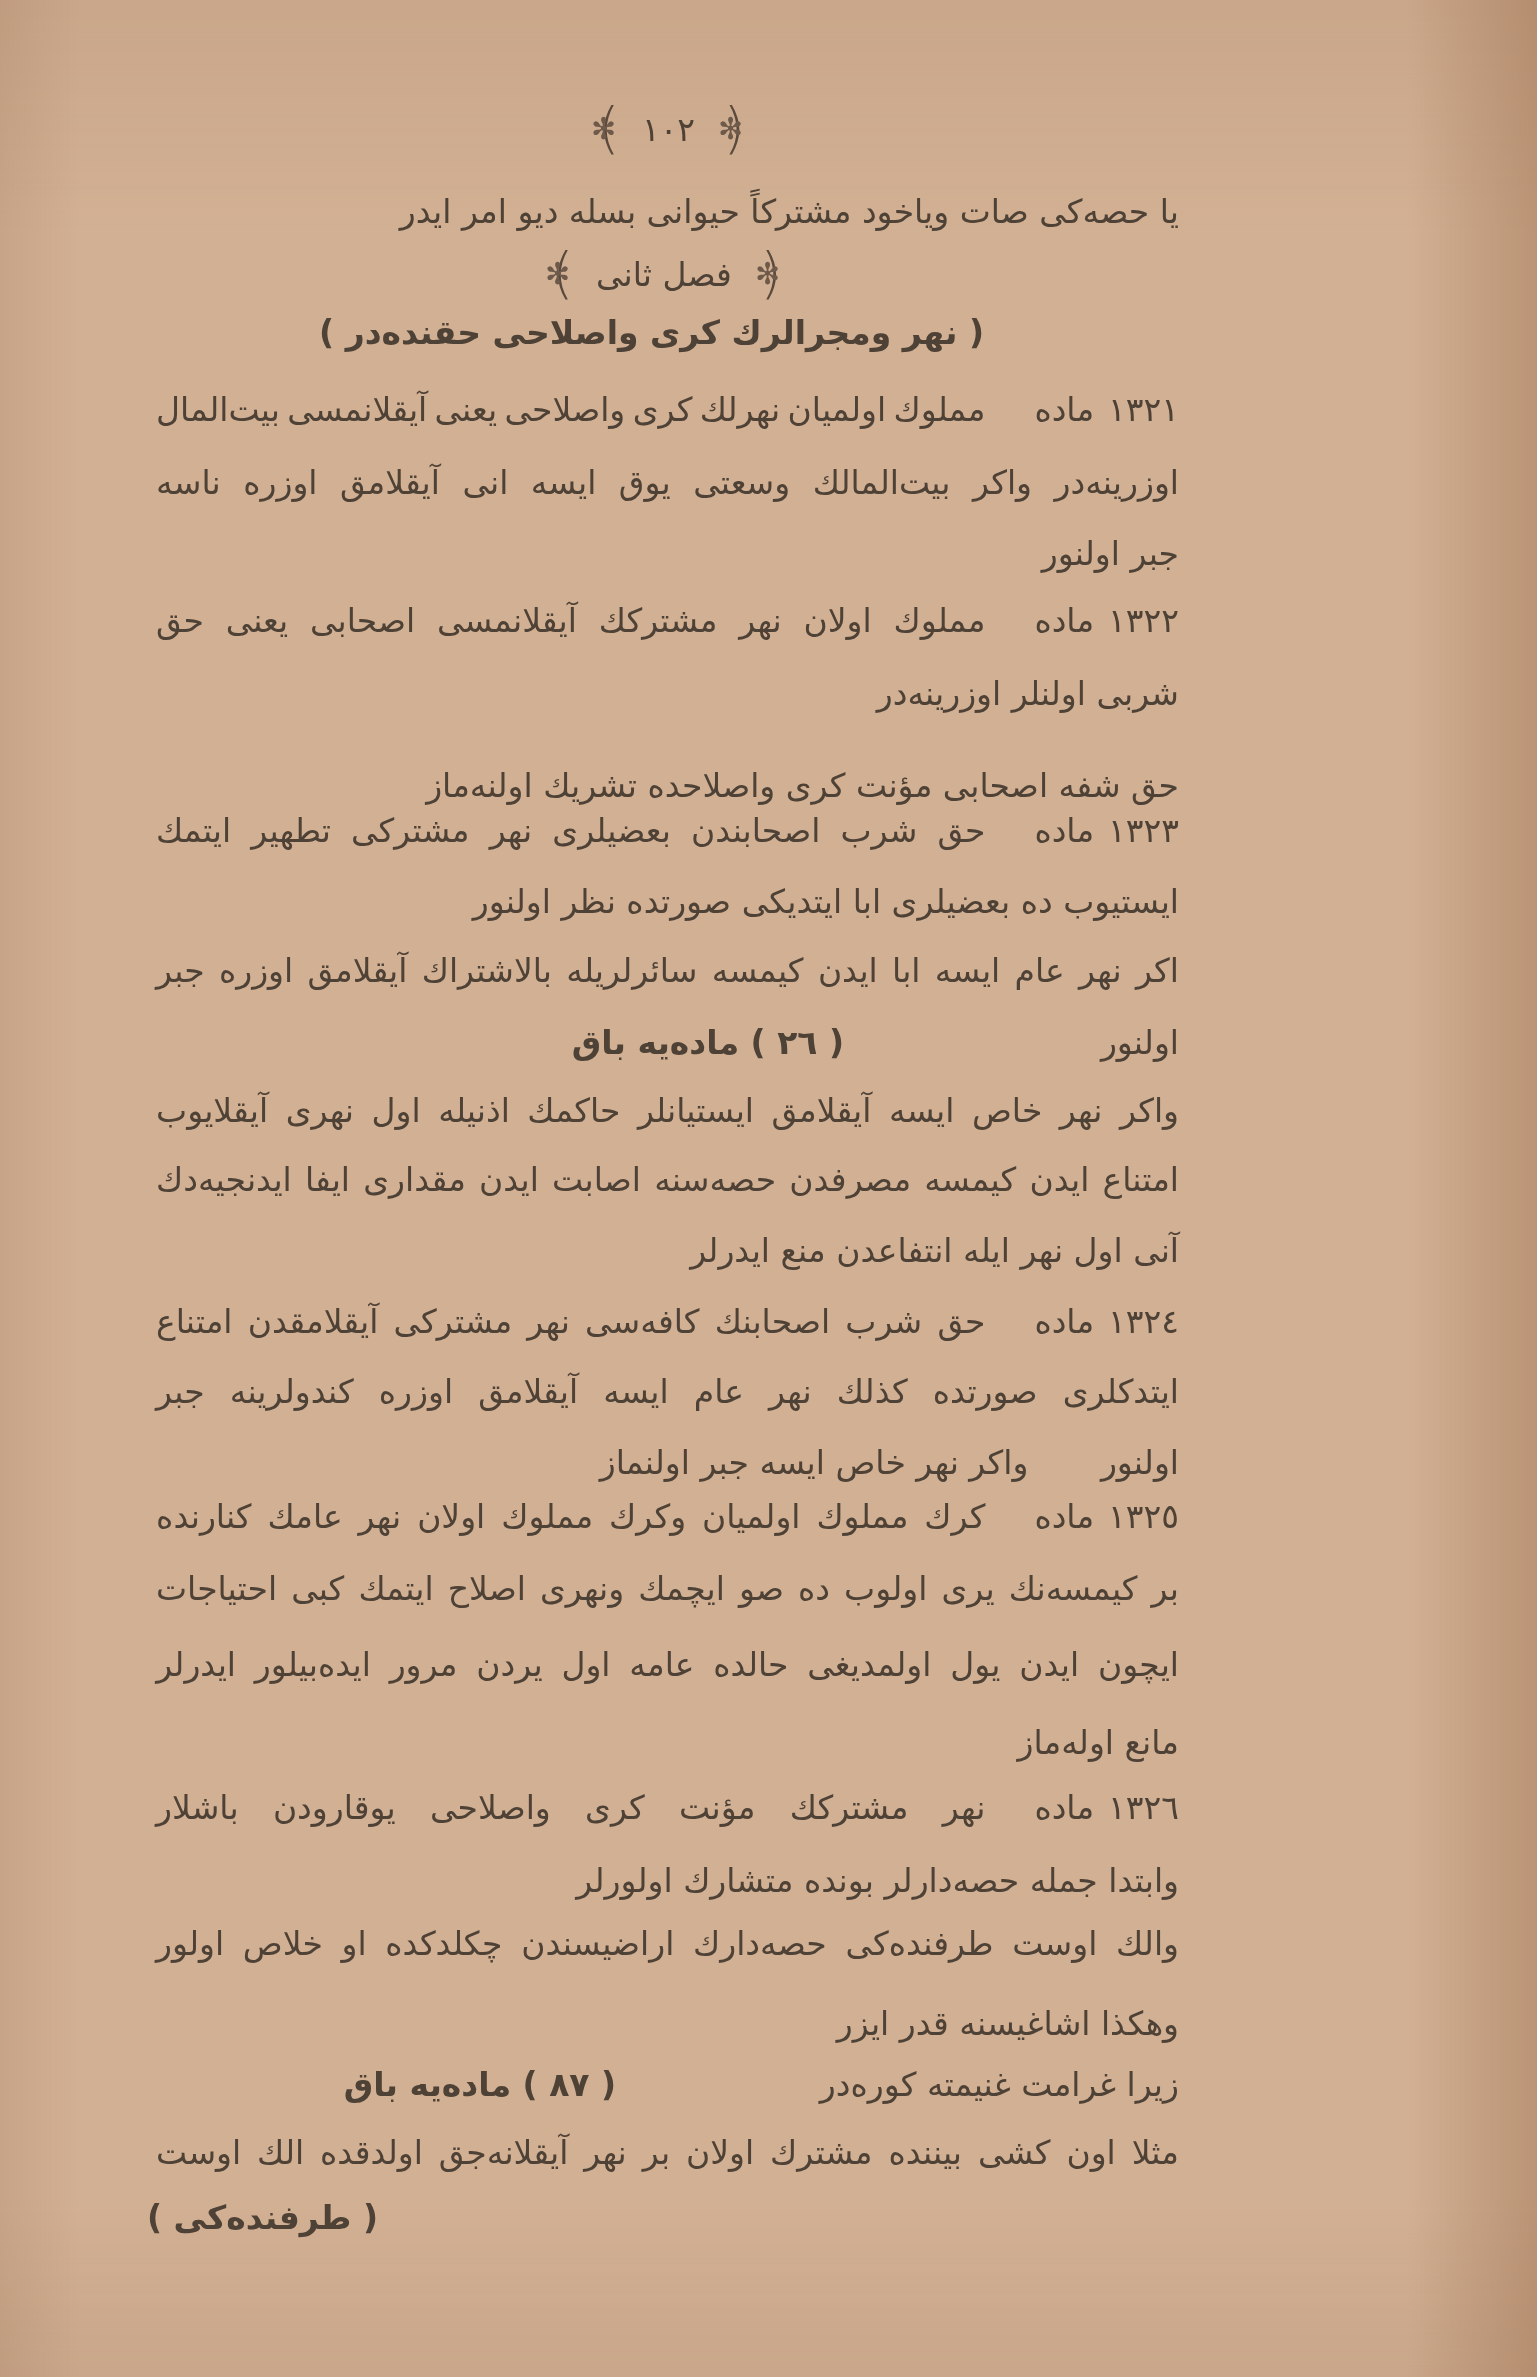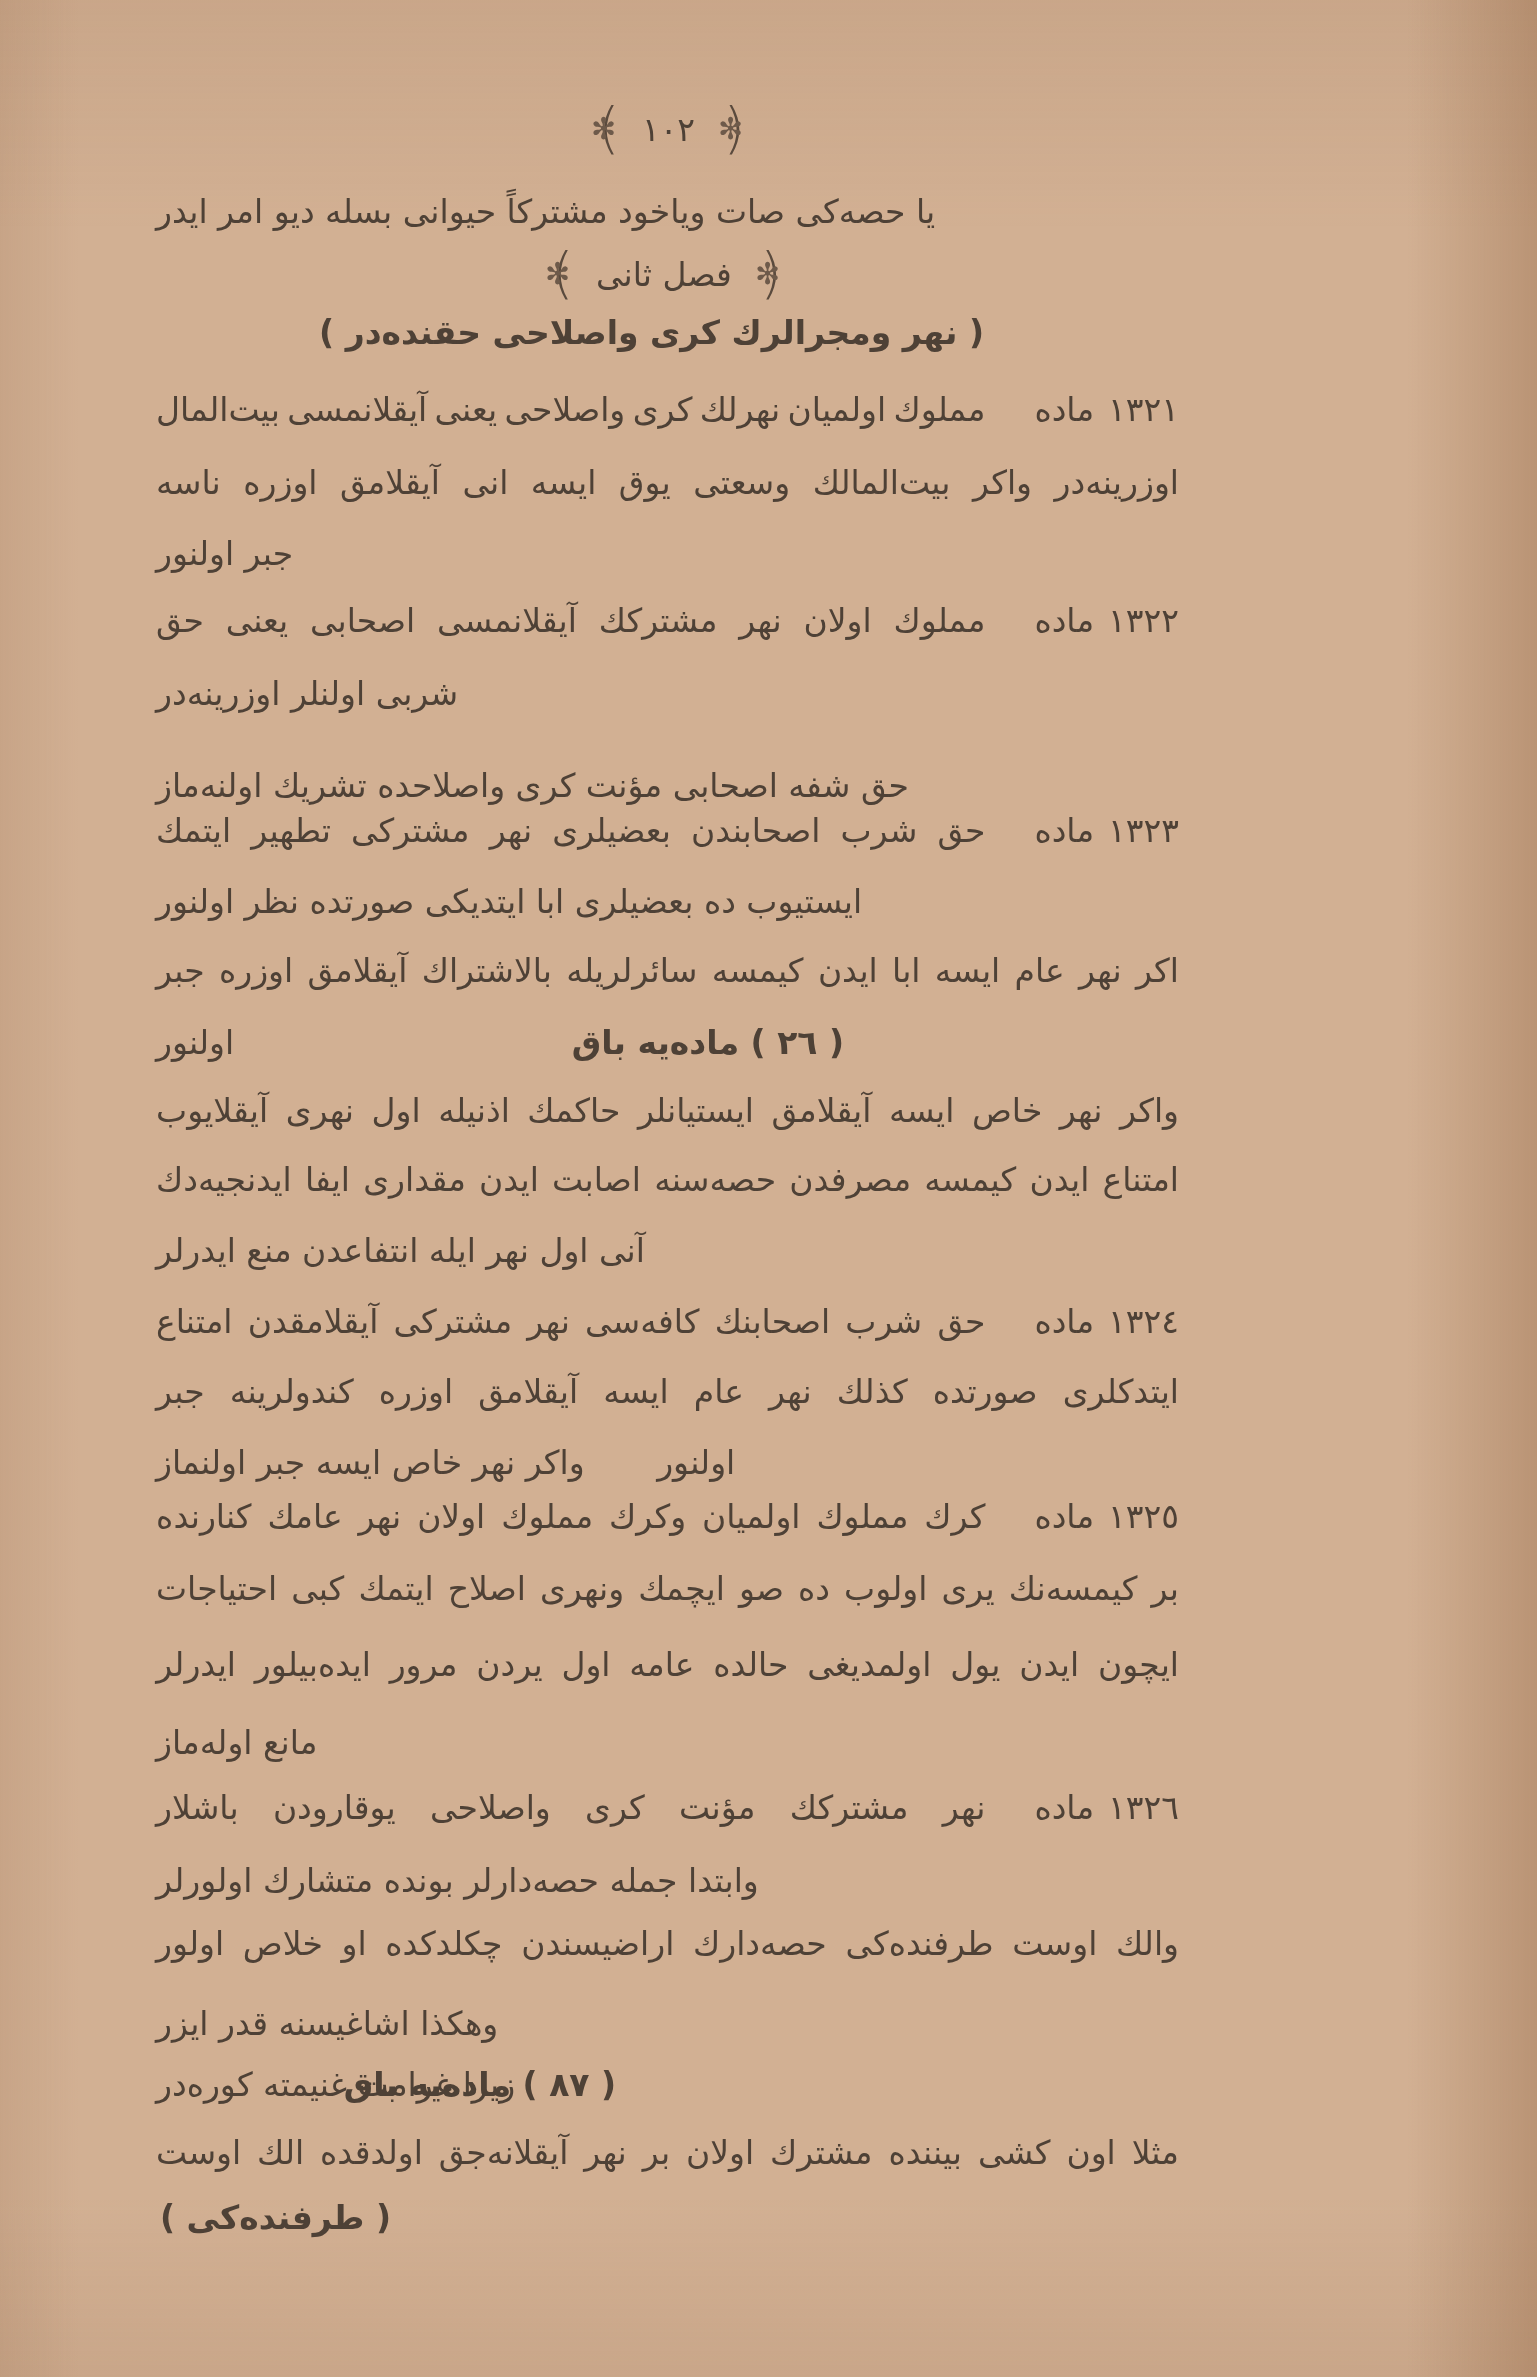--- a/index.html
+++ b/index.html
@@ -13,21 +13,21 @@
     color: #4e4136;
   }
   .ln {
     position: absolute; left: 156px; width: 1023px; height: 70px; line-height: 70px;
     direction: rtl; white-space: nowrap; font-size: 33px;
   }
   .ln.just { display: flex; flex-direction: row; align-items: center; }
   .ln.just .txt { flex: 1; display: flex; justify-content: space-between; }
   .ln .num { margin-left: 14px; }
   .ln .lbl { margin-left: 49px; }
-  .ln.right { text-align: left; }
+  .ln.right { text-align: right; }
   .ref { position: absolute; height: 70px; line-height: 70px; direction: rtl; white-space: nowrap; font-size: 33px; text-align: center; font-weight: bold; }
   .center-line { position: absolute; height: 70px; line-height: 70px; direction: rtl; white-space: nowrap; font-size: 33px; text-align: center; font-weight: bold; }
   .ornbox {
     position: absolute; display: flex; align-items: center; justify-content: center;
     direction: ltr; white-space: nowrap; font-size: 33px;
   }
   .orn { position: relative; display: inline-block; width: 35px; height: 62px; }
   .orn .paren { position: absolute; top: 0; left: 7px; font-size: 55px; line-height: 58px; color: #5a4a3d; font-weight: 300; }
   .orn .star { position: absolute; top: 12.3px; left: 0px; font-size: 30px; line-height: 35px; color: #6e5a4a; }
   .orn.r .paren { left: 12.3px; }
@@ -296,14 +296,14 @@
       <span>اولان</span>
       <span>بر</span>
       <span>نهر</span>
       <span>آیقلانه‌جق</span>
       <span>اولدقده</span>
       <span>الك</span>
       <span>اوست</span>
     </span>
 </div>
 
-<div class="ref" style="left:180px; width:211px; top:2183px;">( طرفنده‌كی )</div>
+<div class="ref" style="left:167px; width:211px; top:2183px;">( طرفنده‌كی )</div>
 
 
 </body></html>

